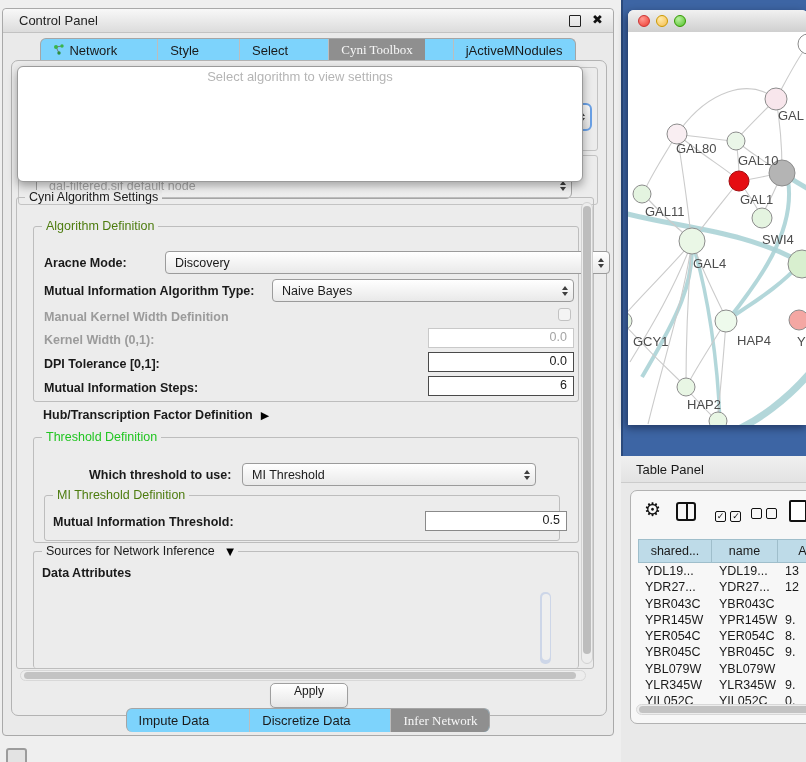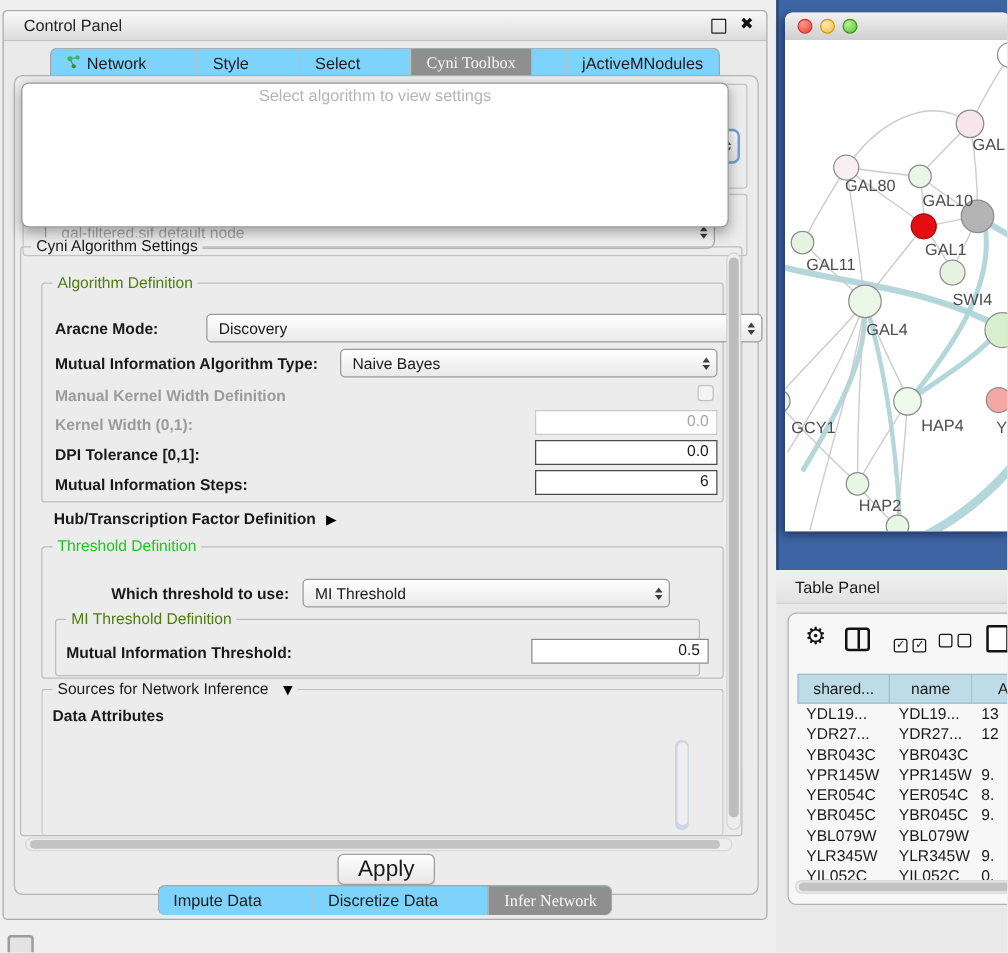--- a/index.html
+++ b/index.html
@@ -72,22 +72,22 @@
 
   
   .vscroll{position:absolute;width:12px;background:#ededed;border:1px solid #d2d2d2;border-radius:6px;box-sizing:border-box;}
   .vthumb{position:absolute;left:1px;right:1px;background:#bdbdbd;border-radius:5px;}
   .hscroll{position:absolute;height:11px;background:#ededed;border:1px solid #d8d8d8;border-radius:6px;box-sizing:border-box;}
   .hthumb{position:absolute;top:1px;bottom:1px;background:#c3c3c3;border-radius:5px;}
   .list-vscroll{position:absolute;width:11px;background:#cdd6e8;border-radius:5px;}
   .list-vthumb{position:absolute;left:1.5px;right:1.5px;background:#efefef;border-radius:5px;}
 
   .apply-btn{position:absolute;left:258px;top:622px;width:76px;height:23px;border:1px solid #9f9f9f;
-             border-radius:5px;background:linear-gradient(#ffffff,#e6e6e6);font-size:18px;
-             display:flex;align-items:center;justify-content:center;box-shadow:0 1px 1px rgba(0,0,0,.12);}
+             border-radius:5px;background:linear-gradient(#ffffff,#e6e6e6);font-size:12px;
+             display:flex;justify-content:center;box-shadow:0 1px 1px rgba(0,0,0,.12);}
 
   .bottom-tabrow{position:absolute;left:0;right:0;top:699px;display:flex;justify-content:center;}
 
   
   .desktop{position:absolute;left:621px;top:0;width:185px;height:456px;background:#3d65a4;border-left:2px solid #2b4a7c;}
   .net-win{position:absolute;left:628px;top:10px;width:180px;height:415px;border-radius:6px 6px 0 0;
            box-shadow:-2px 3px 8px rgba(0,0,20,.45);background:#fff;}
   .net-titlebar{position:absolute;left:0;top:0;right:0;height:22px;background:linear-gradient(#f1f1f1,#cfcfcf);
                 border-bottom:1px solid #9f9f9f;border-radius:6px 6px 0 0;}
   .light{position:absolute;top:5px;width:12px;height:12px;border-radius:50%;box-sizing:border-box;}

